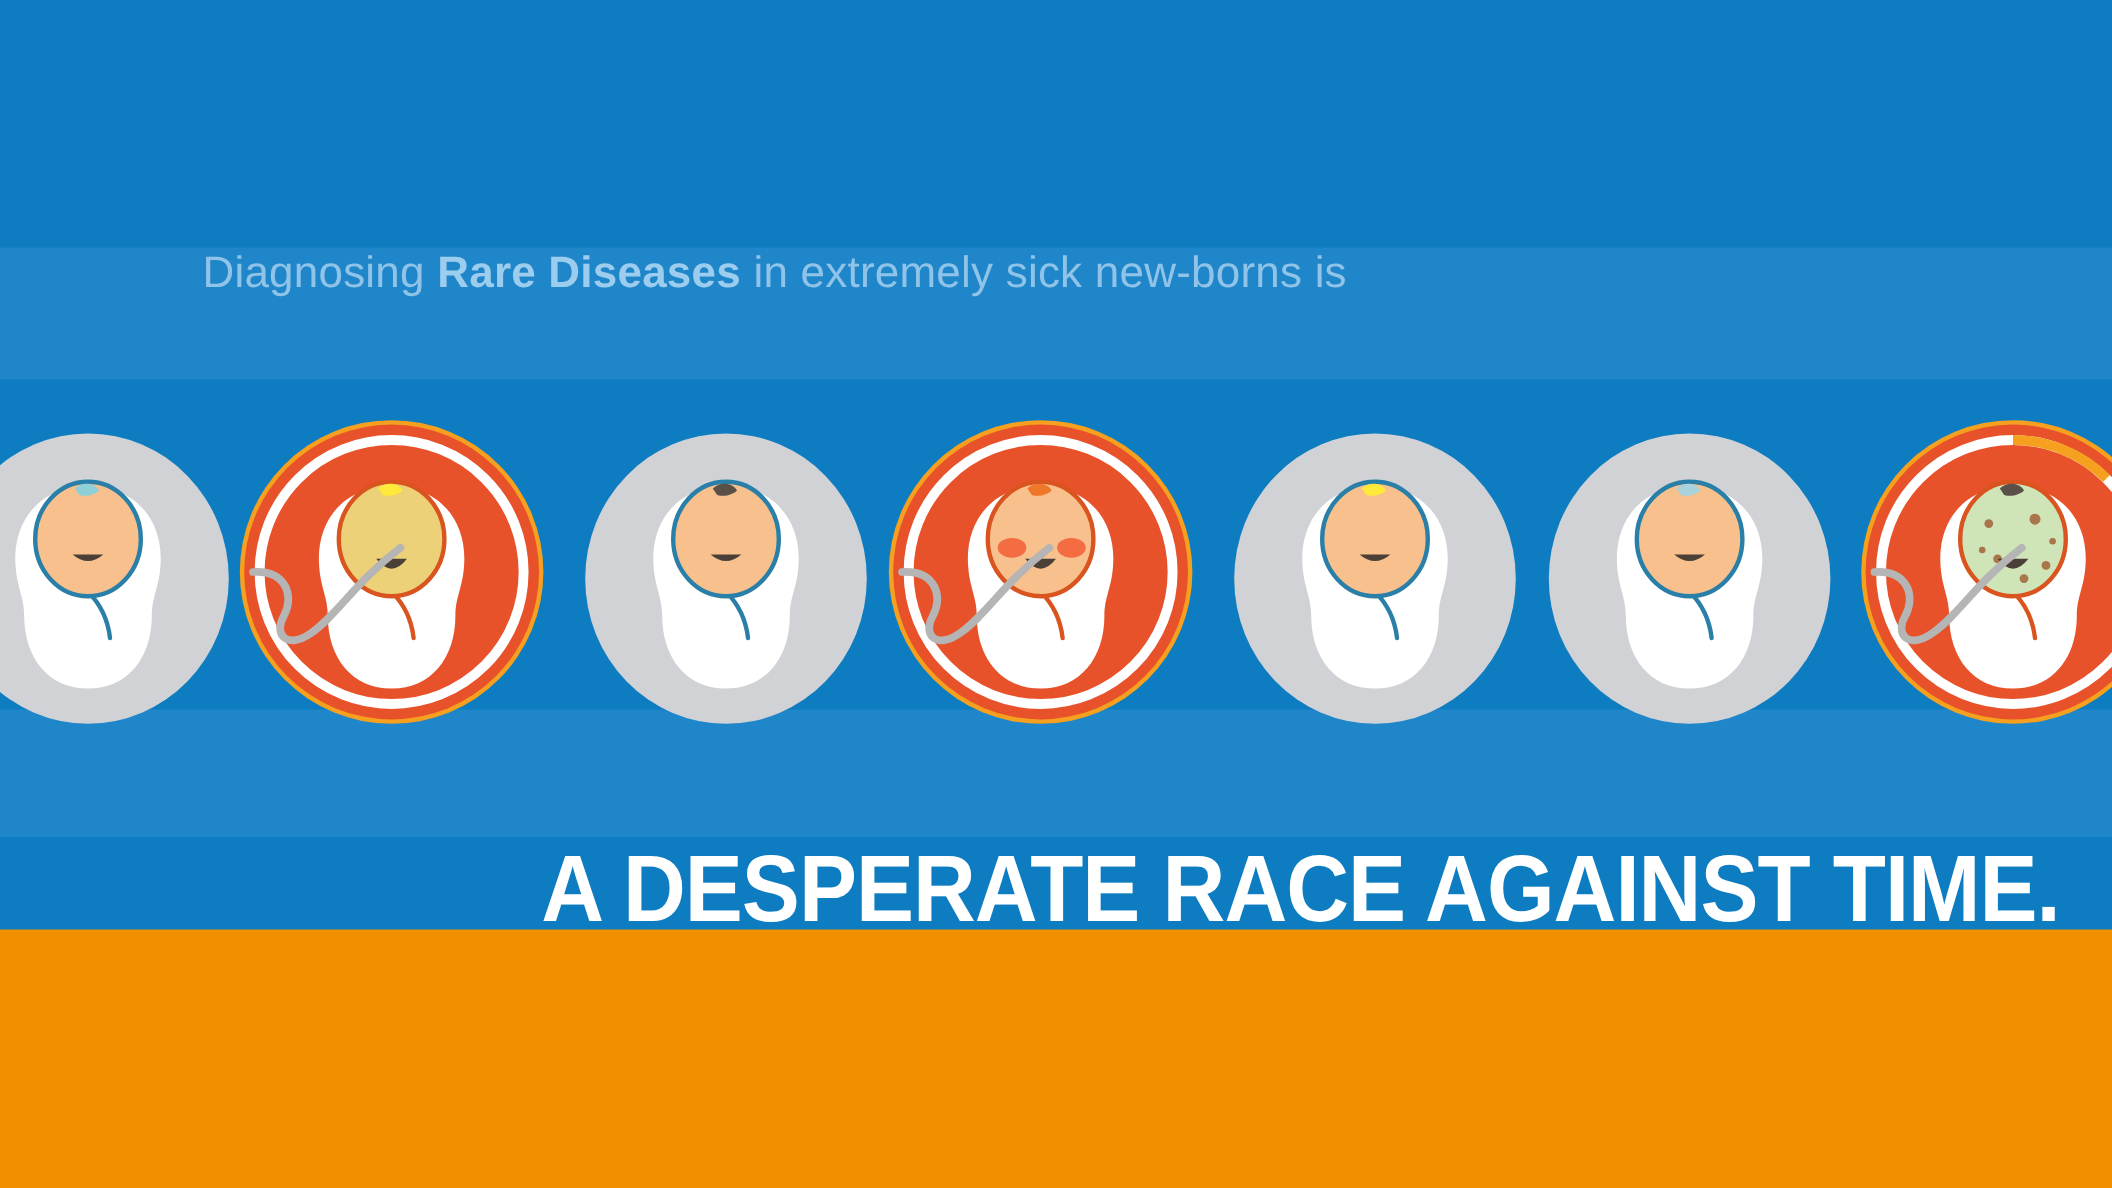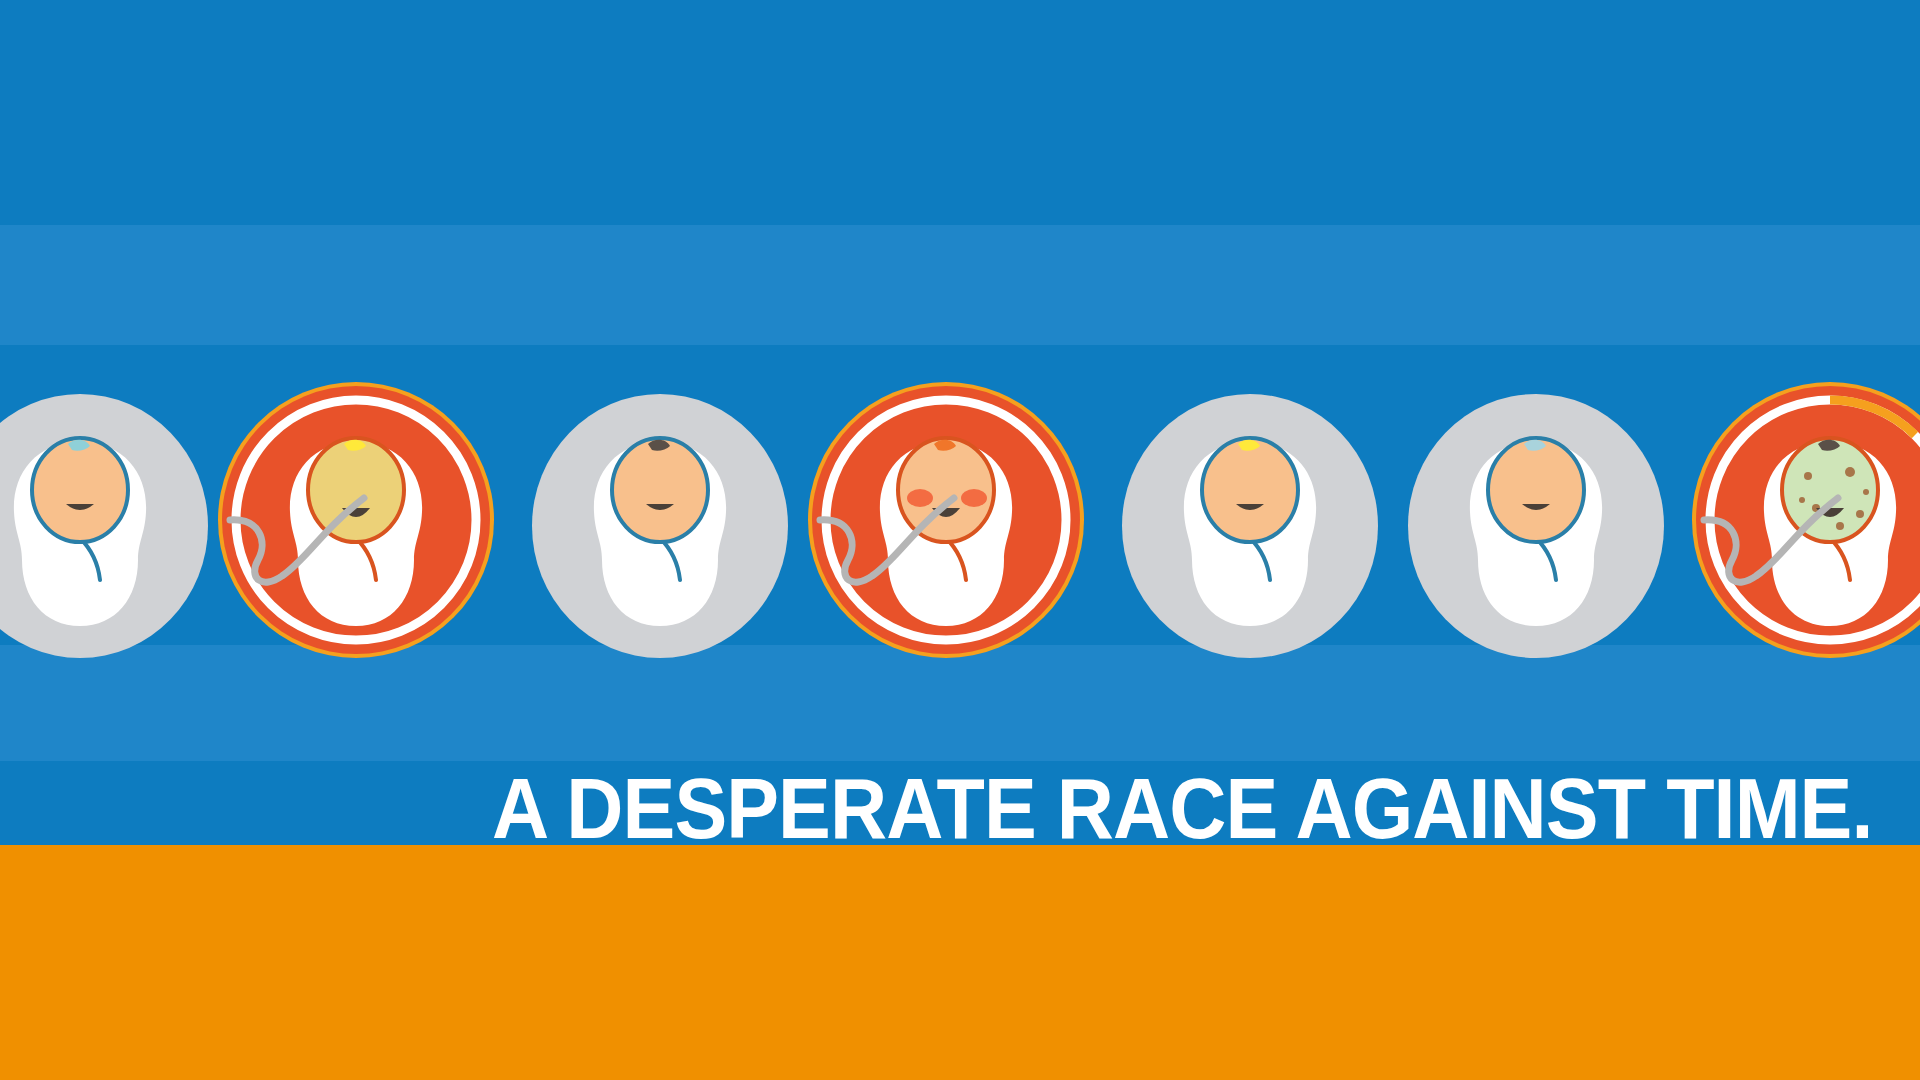--- a/index.html
+++ b/index.html
@@ -141,16 +141,19 @@
           <circle cx="112" cy="120" r="3" fill="#9e5a2e" opacity=".8"></circle>
           <circle cx="176" cy="112" r="3" fill="#9e5a2e" opacity=".8"></circle>
           <path d="M126 128 Q140 146 154 128 Z" fill="#4a4038"></path>
           <path d="M14 140 C 44 138 52 162 42 180 C 32 198 46 210 66 196 C 90 180 106 150 148 118" fill="none" stroke="#b5b5b5" stroke-width="7" stroke-linecap="round"></path>
         </svg>
       </div>
     </div>
 
   <div class="band band-footer"></div>
 
+  <div class="headline-top">
+    <span>Diagnosing </span><span class="strong">Rare Diseases</span><span> in extremely sick new-borns is</span>
+  </div>
 
   <div class="headline-bottom">A DESPERATE RACE AGAINST TIME.</div>
 
 </div>
 
 </body></html>

